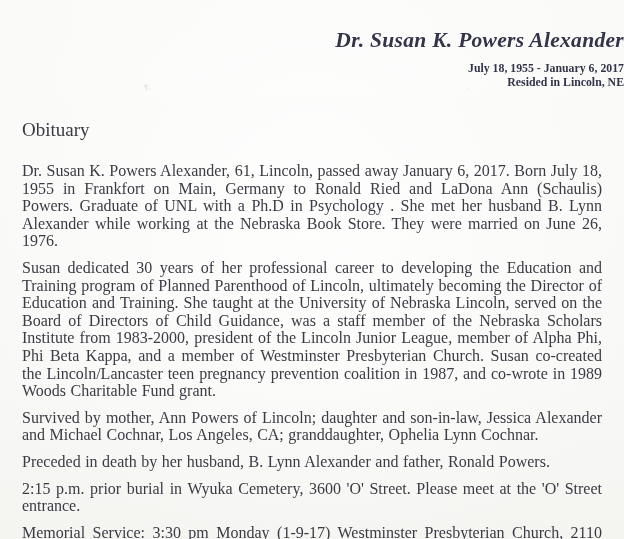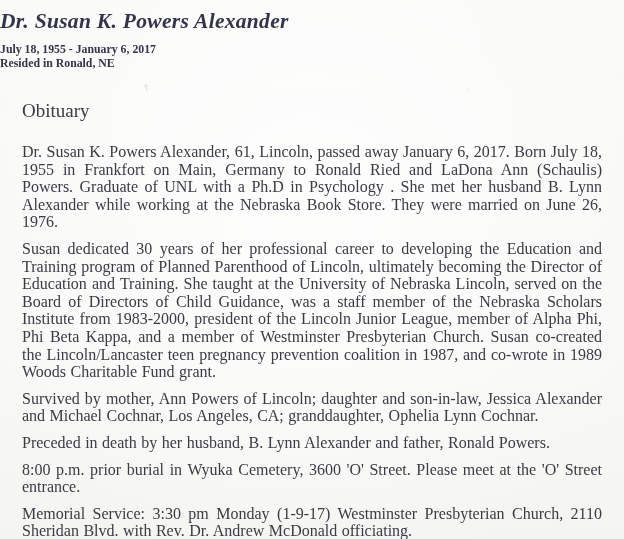--- a/index.html
+++ b/index.html
@@ -9,21 +9,21 @@
     width: 624px;
     height: 539px;
     margin: 0 auto;
     background: var(--page-bg, #fcfcfb);
     background-image: radial-gradient(ellipse at 50% 40%, rgba(255,255,255,0.6) 0%, rgba(0,0,0,0.012) 80%),
                       linear-gradient(180deg, #fdfdfc 0%, #fbfbf9 70%, #f7f7f4 100%);
     overflow: hidden;
     font-family: "Liberation Serif", "DejaVu Serif", serif;
     color: var(--text-color, #3b3b45);
   }
-  .doc-header { padding-top: 9px; text-align: left; font-family: Liberation Serif, serif; }
+  .doc-header { padding-top: 28px; text-align: right; font-family: Liberation Serif, serif; }
   .doc-title {
     font-size: 21.5px;
     font-weight: bold;
     font-style: italic;
     color: var(--title-color, #333449);
     letter-spacing: 0.3px;
   }
   .doc-dates {
     margin-top: 8px;
     font-size: 11.8px;
@@ -67,32 +67,32 @@
   .artifact.a3 { left: 556px; top: 332px; opacity: 0.3; }
 </style>
 </head>
 <body>
 
 <div class="page" style="--page-bg: #fcfcfb; --text-color: #3b3b45; --title-color: #333449;">
 
   <div class="doc-header">
     <div class="doc-title">Dr. Susan K. Powers Alexander</div>
     <div class="doc-dates">July 18, 1955 - January 6, 2017</div>
-    <div class="doc-residence">Resided in Ronald, NE</div>
+    <div class="doc-residence">Resided in Lincoln, NE</div>
   </div>
 
   <span class="artifact a1">Ϯ.</span>
   <span class="artifact a2">ʾ</span>
   <span class="artifact a3">` ›</span>
 
   <h1 class="section-heading">Obituary</h1>
 
   <div class="doc-body">
     <p>Dr. Susan K. Powers Alexander, 61, Lincoln, passed away January 6, 2017. Born July 18, 1955 in Frankfort on Main, Germany to Ronald Ried and LaDona Ann (Schaulis) Powers. Graduate of UNL with a Ph.D in Psychology . She met her husband B. Lynn Alexander while working at the Nebraska Book Store. They were married on June 26, 1976.</p>
     <p>Susan dedicated 30 years of her professional career to developing the Education and Training program of Planned Parenthood of Lincoln, ultimately becoming the Director of Education and Training. She taught at the University of Nebraska Lincoln, served on the Board of Directors of Child Guidance, was a staff member of the Nebraska Scholars Institute from 1983-2000, president of the Lincoln Junior League, member of Alpha Phi, Phi Beta Kappa, and a member of Westminster Presbyterian Church. Susan co-created the Lincoln/Lancaster teen pregnancy prevention coalition in 1987, and co-wrote in 1989 Woods Charitable Fund grant.</p>
     <p>Survived by mother, Ann Powers of Lincoln; daughter and son-in-law, Jessica Alexander and Michael Cochnar, Los Angeles, CA; granddaughter, Ophelia Lynn Cochnar.</p>
     <p>Preceded in death by her husband, B. Lynn Alexander and father, Ronald Powers.</p>
-    <p>8:00 p.m. prior burial in Wyuka Cemetery, 3600 'O' Street. Please meet at the 'O' Street entrance.</p>
+    <p>2:15 p.m. prior burial in Wyuka Cemetery, 3600 'O' Street. Please meet at the 'O' Street entrance.</p>
     <p>Memorial Service: 3:30 pm Monday (1-9-17) Westminster Presbyterian Church, 2110 Sheridan Blvd. with Rev. Dr. Andrew McDonald officiating.</p>
     <p>No Visitation</p>
   </div>
 
 </div>
 
 </body></html>

